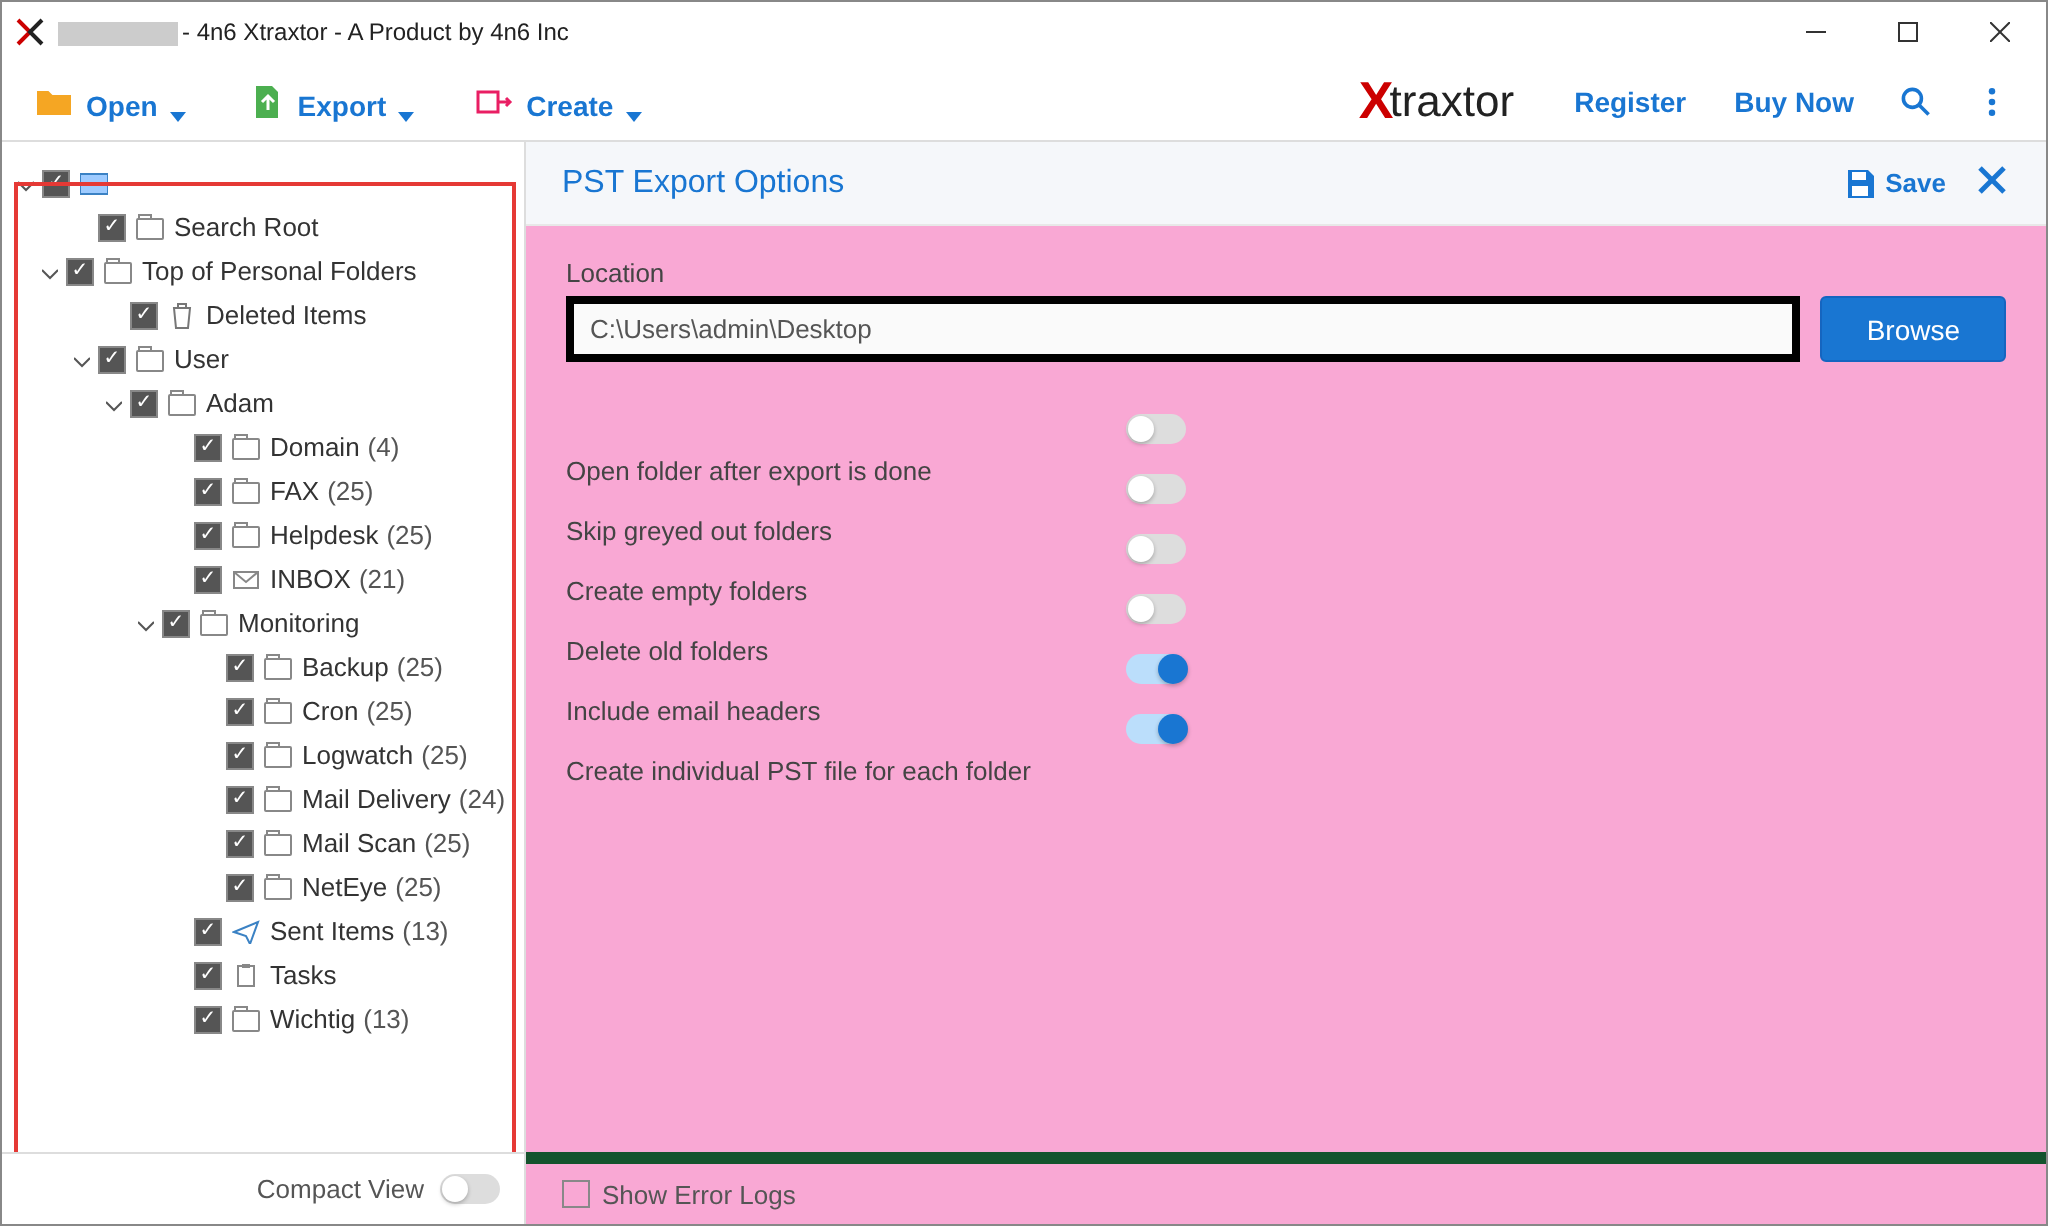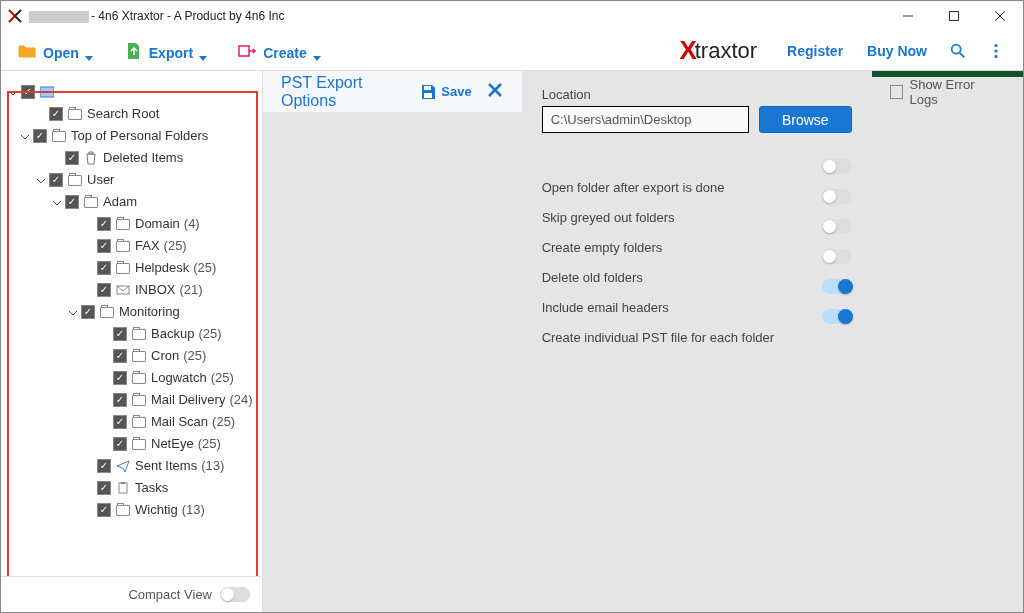--- a/index.html
+++ b/index.html
@@ -41,31 +41,31 @@
   .ficon { width: 16px; height: 14px; margin-right: 4px; display:flex; align-items:center; justify-content:center;}
   .folder-outline { width:14px; height:11px; border:1px solid #888; border-radius:1px; position:relative;}
   .folder-outline::before { content:""; position:absolute; top:-3px; left:0; width:5px; height:2px; border:1px solid #888; border-bottom:none;}
   .cnt { color:#555; margin-left:4px; }
   .ind { display:inline-block; }
   .ind1{width:16px}.ind2{width:32px}.ind3{width:48px}.ind4{width:64px}.ind5{width:80px}.ind6{width:96px}
   
   .compact { height: 36px; border-top:1px solid #ddd; display:flex; align-items:center; justify-content:flex-end; padding:0 12px; color:#555; font-size:13px;}
   .compact .toggle { margin-left:8px; }
   
-  .content { flex: 1; display:flex; flex-direction:row; background:#e5e5e5;}
+  .content { flex: 1; display:flex; flex-direction:column; background:#f9a8d4;}
   .panel-head { height: 42px; background:#f5f7fa; border-bottom:1px solid #e8e8e8; display:flex; align-items:center; padding:0 18px;}
   .panel-head .ptitle { color:#1976d2; font-size:16px; font-weight:400; flex:1;}
   .panel-head .save { display:flex; align-items:center; color:#1976d2; font-weight:600; cursor:pointer; margin-right:14px;}
   .panel-head .save svg{margin-right:4px;}
   .panel-head .close { cursor:pointer; }
   
   .panel-body { flex:1; padding: 16px 20px; font-size:13px; color:#444;}
   .loc-label { margin-bottom:4px; }
   .loc-row { display:flex; align-items:stretch; margin-bottom:18px;}
-  .loc-input { flex:1; border:1px solid #000000; padding:5px 8px; font-size:13px; color:#555; background:#fafafa;}
+  .loc-input { flex:1; border:4px solid #000000; padding:5px 8px; font-size:13px; color:#555; background:#fafafa;}
   .browse-btn { margin-left:10px; background:#1976d2; color:#fff; border:1px solid #1565c0; border-radius:3px; padding:0 22px; font-size:14px; cursor:pointer; display:flex; align-items:center;}
   
   .opt-row { display:flex; align-items:center; height:30px; }
   .opt-row .olabel { width:280px;margin-top:42px; }
   .toggle { width:30px; height:15px; background:#ddd; border-radius:10px; position:relative; cursor:pointer;}
   .toggle .knob { width:13px; height:13px; background:#fff; border-radius:50%; position:absolute; top:1px; left:1px; box-shadow:0 1px 2px rgba(0,0,0,0.25);}
   .toggle.on2 { background:#bbdefb;}
   .toggle.on2 .knob { left:16px; background:#1976d2; width:15px; height:15px; top:0;}
   
   .panel-foot { height:36px; border-top:6px solid #14532d; display:flex; align-items:center; padding:0 18px; color:#555;}

